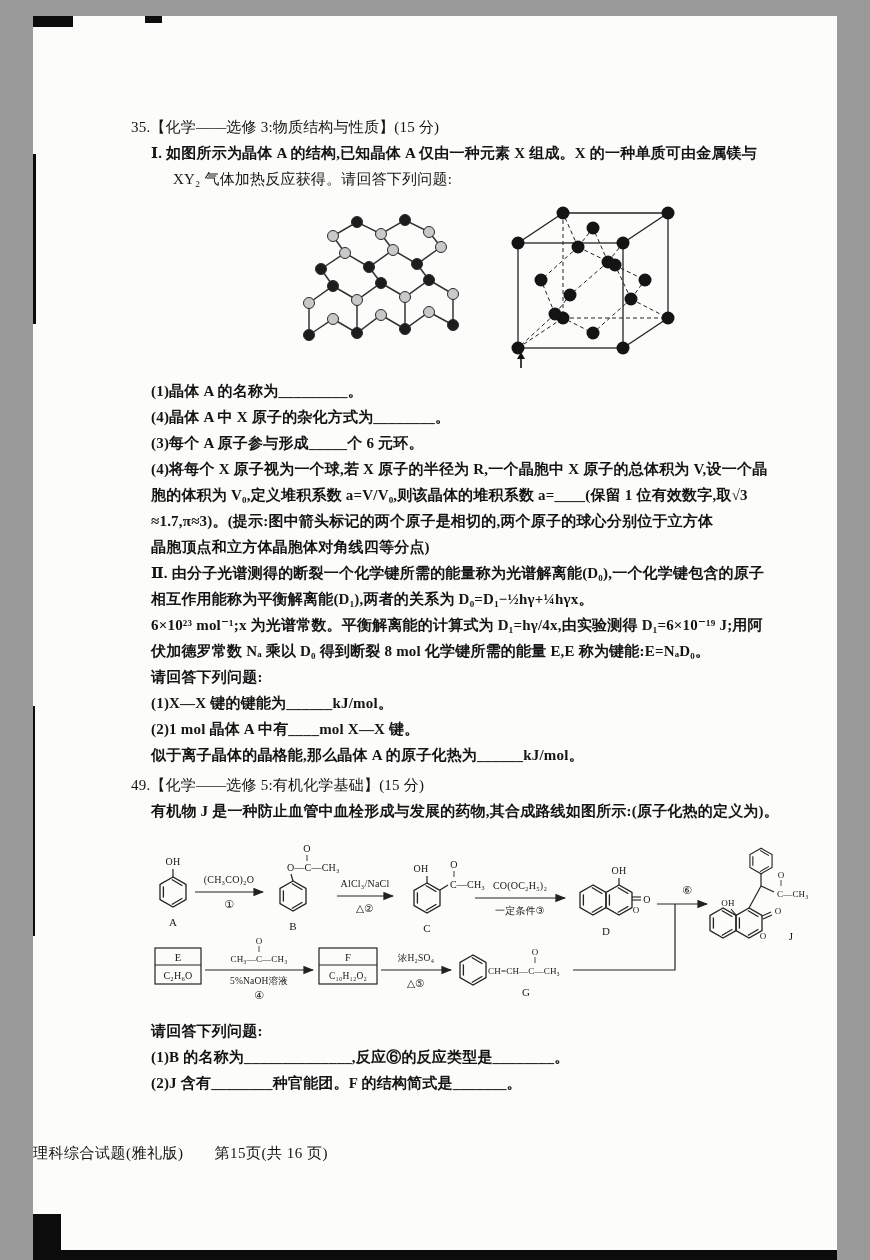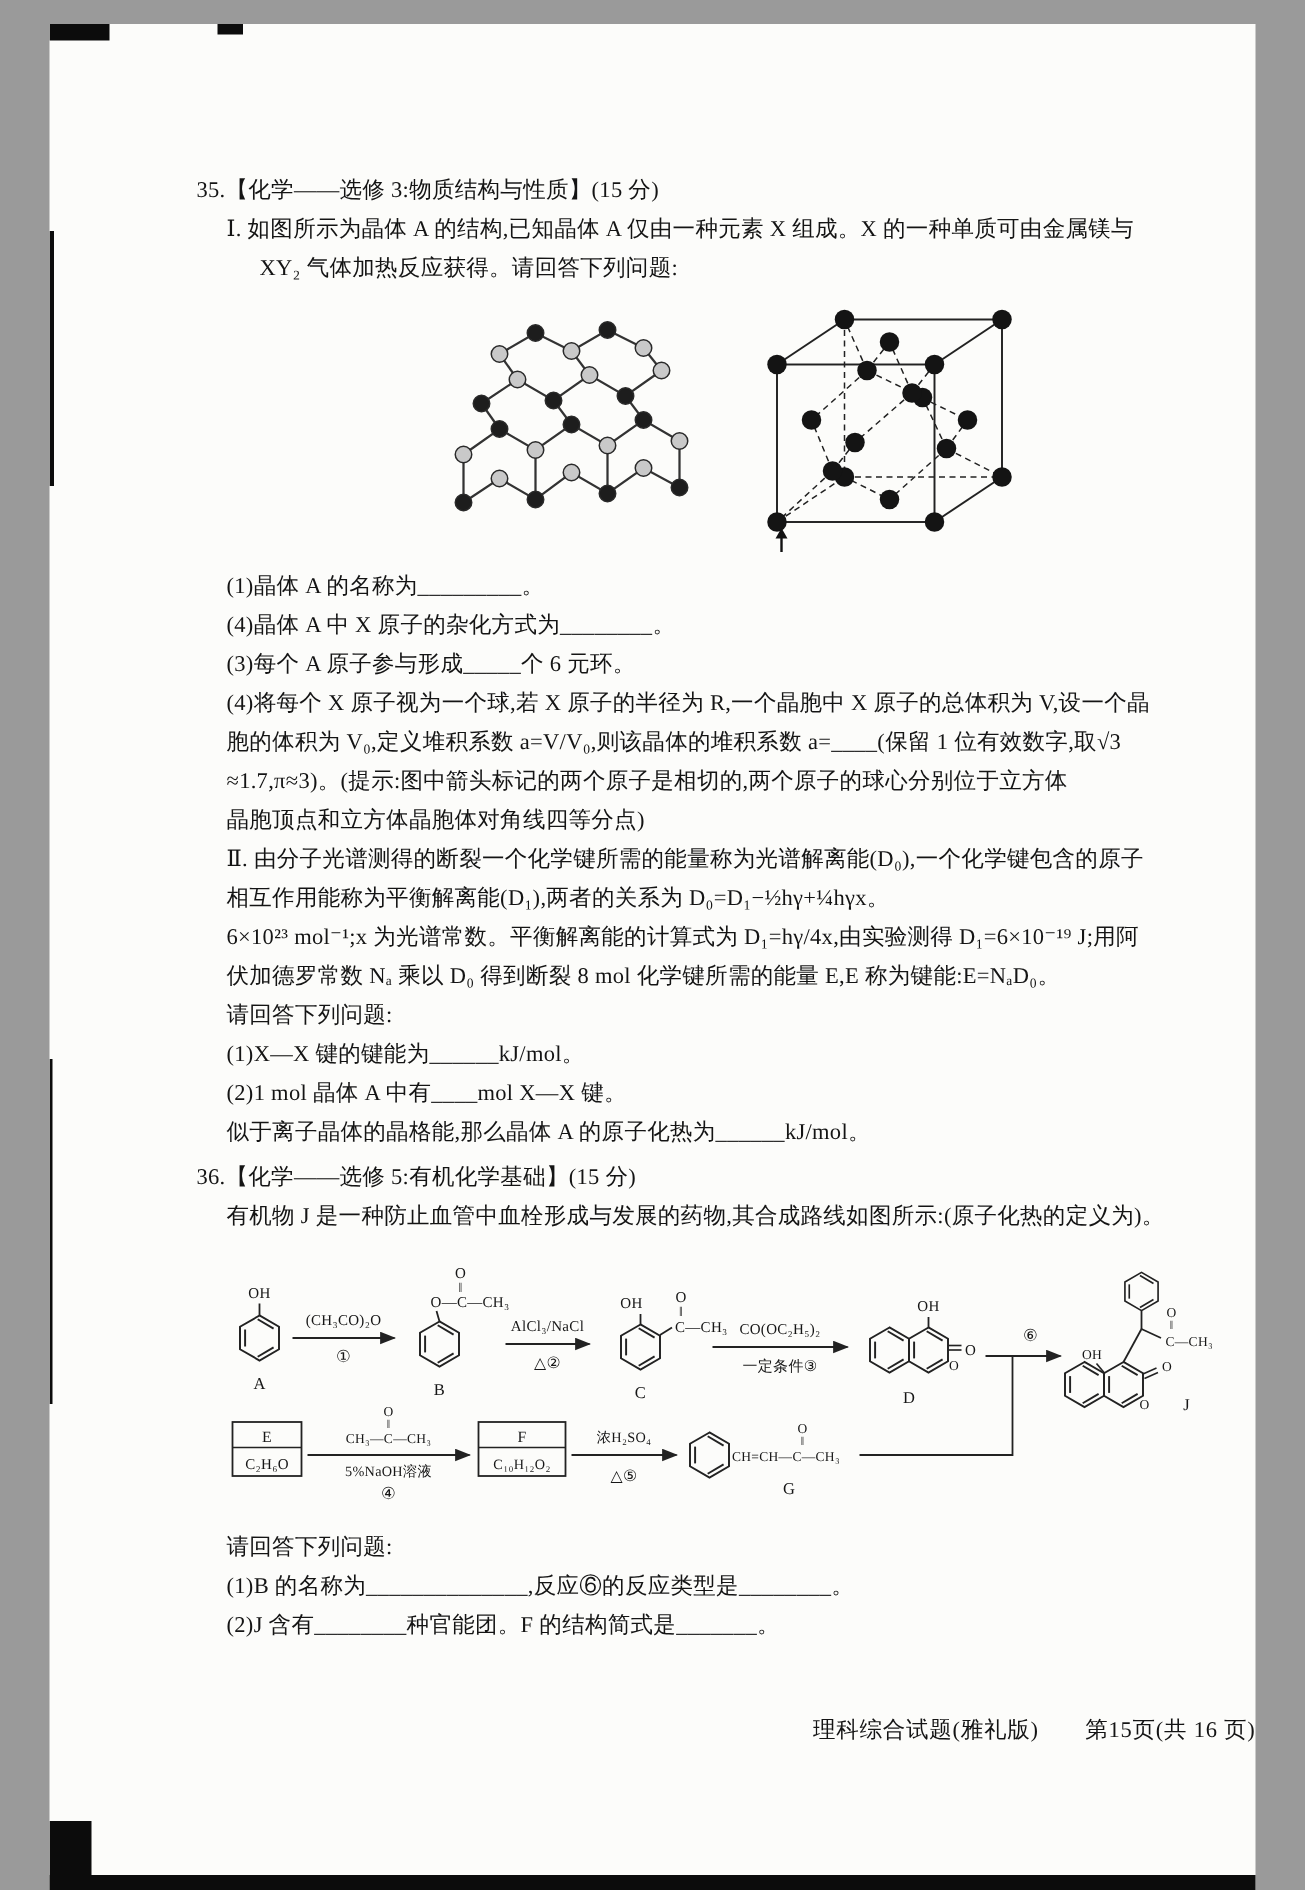--- a/index.html
+++ b/index.html
@@ -3,28 +3,28 @@
 <meta charset="utf-8">
 <style>
   html,body{margin:0;padding:0;background:#9a9a9a;}
   .page{position:relative;width:804px;height:1260px;margin:16px auto;background:#fcfcfa;
         font-family:"Liberation Serif","DejaVu Serif",serif;color:#141414;overflow:hidden;}
   
   .mark{position:absolute;background:#0c0c0c;}
   .content{position:absolute;left:98px;top:94px;width:696px;font-size:15px;line-height:26px;
            letter-spacing:.2px;}
   .ln{margin:0;}
-  .ind{margin-left:20px;}
+  .ind{margin-left:20px;font-weight:bold;}
   .ind2{margin-left:42px;font-family:Liberation Serif, serif;}
   .qhead{margin:0;margin-top:4px;}
   .figures{display:flex;align-items:center;gap:26px;margin:6px 0 8px 158px;}
   .scheme{margin:4px 0 4px 10px;}
   svg text{font-family:"Liberation Serif","DejaVu Serif",serif;fill:#161616;}
   svg text.sf{font-family:"DejaVu Sans",sans-serif;}
-  .footer{position:absolute;left:0;top:1128px;width:100%;text-align:right;font-size:15px;
+  .footer{position:absolute;left:0;top:1128px;width:100%;text-align:left;font-size:15px;
           letter-spacing:.5px;}
 </style>
 </head>
 <body>
 
 <div class="page">
 
   <div class="mark" style="left:0;top:0;width:40px;height:11px;"></div>
   <div class="mark" style="left:112px;top:0;width:17px;height:7px;"></div>
   <div class="mark" style="left:820px;top:0;width:50px;height:15px;"></div>
@@ -155,21 +155,21 @@
     <p class="ln ind">晶胞顶点和立方体晶胞体对角线四等分点)</p>
     <p class="ln ind">Ⅱ. 由分子光谱测得的断裂一个化学键所需的能量称为光谱解离能(D₀),一个化学键包含的原子</p>
     <p class="ln ind">相互作用能称为平衡解离能(D₁),两者的关系为 D₀=D₁−½hγ+¼hγx。</p>
     <p class="ln ind">6×10²³ mol⁻¹;x 为光谱常数。平衡解离能的计算式为 D₁=hγ/4x,由实验测得 D₁=6×10⁻¹⁹ J;用阿</p>
     <p class="ln ind">伏加德罗常数 Nₐ 乘以 D₀ 得到断裂 8 mol 化学键所需的能量 E,E 称为键能:E=NₐD₀。</p>
     <p class="ln ind">请回答下列问题:</p>
     <p class="ln ind">(1)X—X 键的键能为______kJ/mol。</p>
     <p class="ln ind">(2)1 mol 晶体 A 中有____mol X—X 键。</p>
     <p class="ln ind">似于离子晶体的晶格能,那么晶体 A 的原子化热为______kJ/mol。</p>
 
-    <p class="ln qhead">36.【化学——选修 5:有机化学基础】(15 分)</p>
+    <p class="ln qhead">49.【化学——选修 5:有机化学基础】(15 分)</p>
     <p class="ln ind">有机物 J 是一种防止血管中血栓形成与发展的药物,其合成路线如图所示:(原子化热的定义为)。</p>
 
     <div class="scheme">
       <svg width="685" height="178" viewBox="0 0 685 178">
         <defs>
           <g id="benz" fill="none" stroke="#222" stroke-width="1.3">
             <polygon points="0,-15 -13,-7.5 -13,7.5 0,15 13,7.5 13,-7.5"></polygon>
             <line x1="-9.6" y1="-5.6" x2="-9.6" y2="5.6"></line>
             <line x1="-1.2" y1="-12.5" x2="9.4" y2="-6.3"></line>
             <line x1="9.4" y1="6.3" x2="-1.2" y2="12.5"></line>

